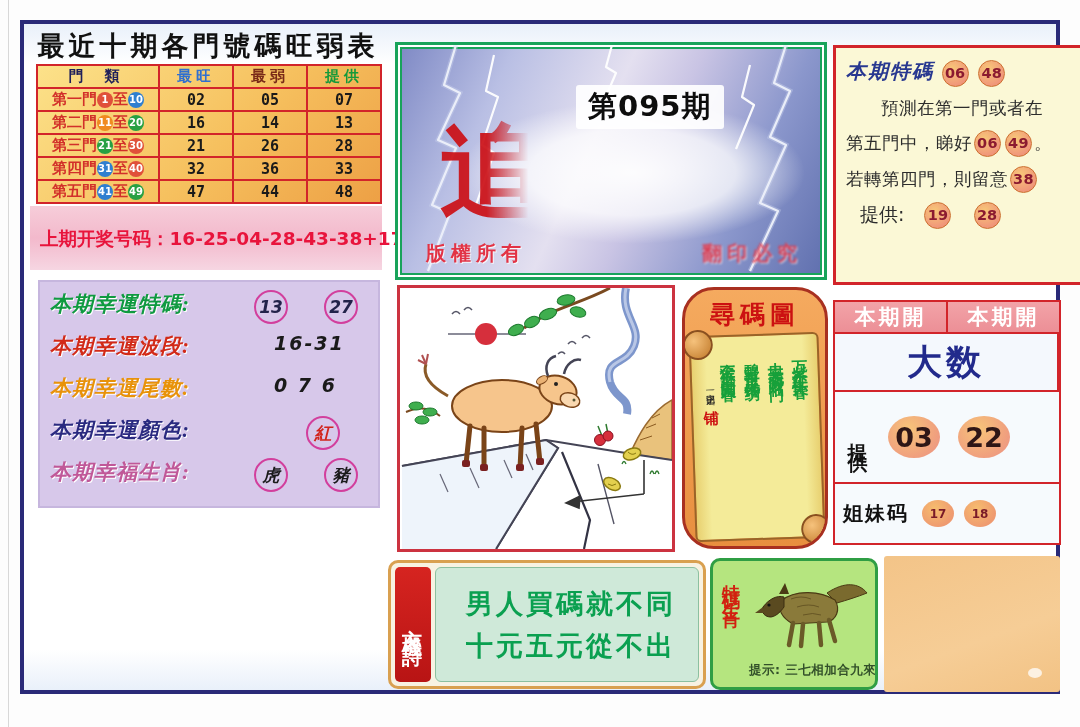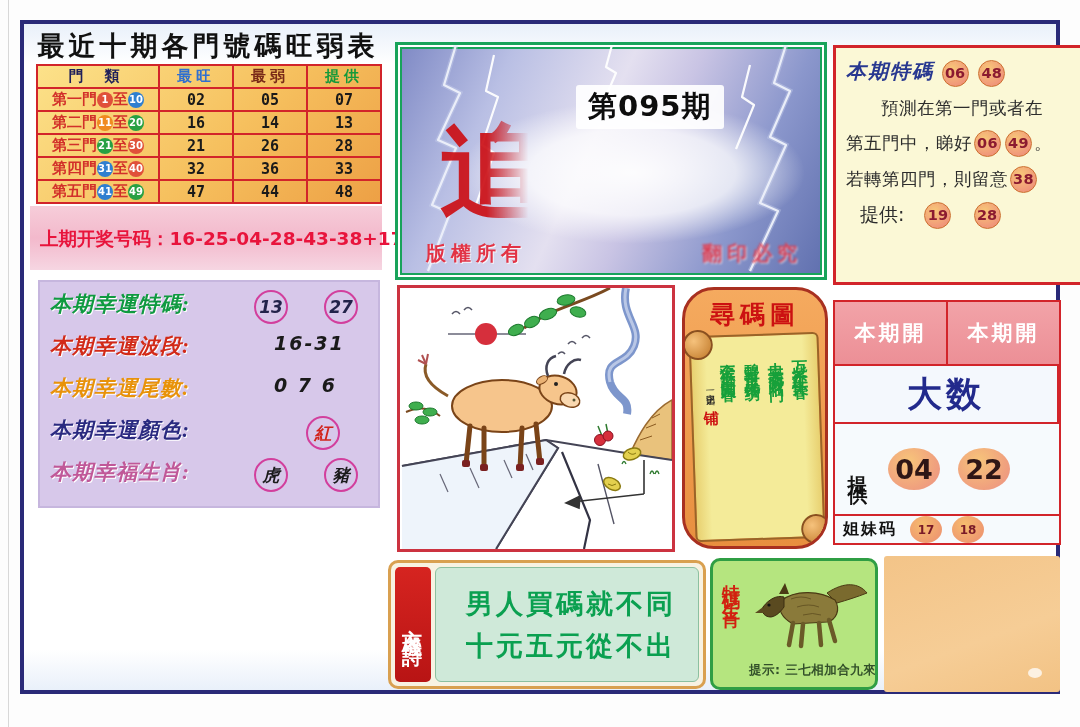--- a/index.html
+++ b/index.html
@@ -102,38 +102,38 @@
           background:radial-gradient(circle at 38% 32%, #f8c878 0%, #f0977a 70%, #e8836a 100%);
           border:1.5px solid #cc7030; color:#8b1a30; font-weight:bold; font-size:14.5px;
           vertical-align:middle; margin:0 2px; }
   .forecast .fl { margin-top:9px; line-height:1.45; letter-spacing:0.5px; }
   .forecast .indent { text-indent:2em; }
   .forecast .offer { margin-top:9px; padding-left:14px; font-size:19px; }
 
   
   .openp { position:absolute; left:833px; top:300px; width:228px; height:245px;
            border:2.5px solid #d2242a; background:#fff; display:flex; flex-direction:column; }
-  .openp .hdr { display:flex; height:64px; border-bottom:2.5px solid #d2242a;text-align:right; }
+  .openp .hdr { display:flex; height:32px; border-bottom:2.5px solid #d2242a;text-align:right; }
   .openp .hdr .cell { flex:1; background:linear-gradient(180deg,#f2a3a8,#ec8f96); display:flex; align-items:center;
                       justify-content:center; color:#fff; font-weight:bold; font-size:21px; letter-spacing:3px;
                       font-family:"Liberation Serif", serif; }
   .openp .hdr .cell:first-child { border-right:2.5px solid #d2242a; }
   .openp .vals { display:flex; height:58px; border-bottom:2.5px solid #d2242a; background:#f4f8fd; }
   .openp .vals .cell { flex:1; display:flex; align-items:center; justify-content:center;
                        font-weight:bold; font-size:35px; letter-spacing:4px; }
   .openp .vals .cell:first-child { border-right:2.5px solid #d2242a; color:#15803d; }
   .openp .vals .cell:last-child { color:#222a8c; }
   .openp .offer-row { display:flex; align-items:center; height:92px; border-bottom:2.5px solid #d2242a;
                       background:#f6fafd; padding-left:10px; }
   .v-label { writing-mode:vertical-rl; font-weight:bold; font-size:20px; color:#111; letter-spacing:10px; }
   .big-ball { display:inline-flex; align-items:center; justify-content:center; width:52px; height:42px; border-radius:50%;
               background:radial-gradient(circle at 40% 32%, #f7c57a 0%, #f0a07e 65%, #eb8f86 100%);
               color:#2e1616; font-weight:bold; font-size:27px; margin:0 9px; }
   .sister-row { display:flex; align-items:center; flex:1; background:#f6fafd; padding-left:8px; }
-  .sister-row .lbl { font-weight:bold; font-size:16px; color:#111; letter-spacing:2px; margin-right:8px; }
+  .sister-row .lbl { font-weight:bold; font-size:20px; color:#111; letter-spacing:2px; margin-right:8px; }
   .sm-ball { display:inline-flex; align-items:center; justify-content:center; width:32px; height:27px; border-radius:50%;
              background:radial-gradient(circle at 40% 32%, #f6bd6e 0%, #ef9a70 70%); color:#7a1a28;
              font-weight:bold; font-size:12px; margin:0 5px; }
 
   
   .mystic { position:absolute; left:388px; top:560px; width:318px; height:129px;
             border:3px solid #d9a050; border-radius:10px; background:#f8f2e2;
             display:flex; padding:4px; gap:4px; }
   .mystic .red-strip { width:36px; background:linear-gradient(180deg,#d62420,#b81414); border-radius:5px;
                        display:flex; align-items:center; justify-content:center; }
@@ -412,21 +412,21 @@
   <div class="openp">
     <div class="hdr">
       <div class="cell">本期開</div>
       <div class="cell">本期開</div>
     </div>
     <div class="vals">
       <div class="cell">大数</div>
     </div>
     <div class="offer-row">
       <span class="v-label">提供</span>
-      <span class="big-ball" style="margin-left:16px;">04</span>
+      <span class="big-ball" style="margin-left:16px;">03</span>
       <span class="big-ball">22</span>
     </div>
     <div class="sister-row">
       <span class="lbl">姐妹码</span>
       <span class="sm-ball">17</span>
       <span class="sm-ball">18</span>
     </div>
   </div>
 
   <div class="mystic">

